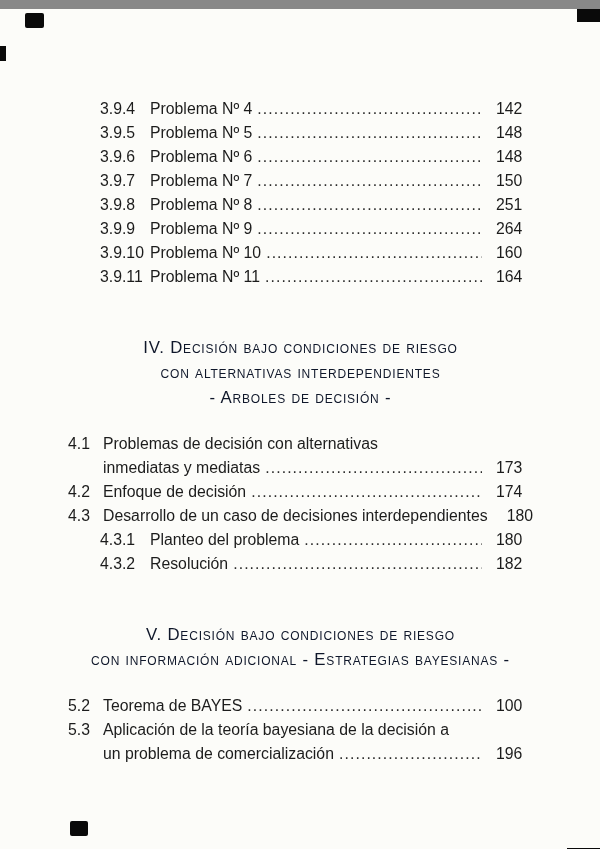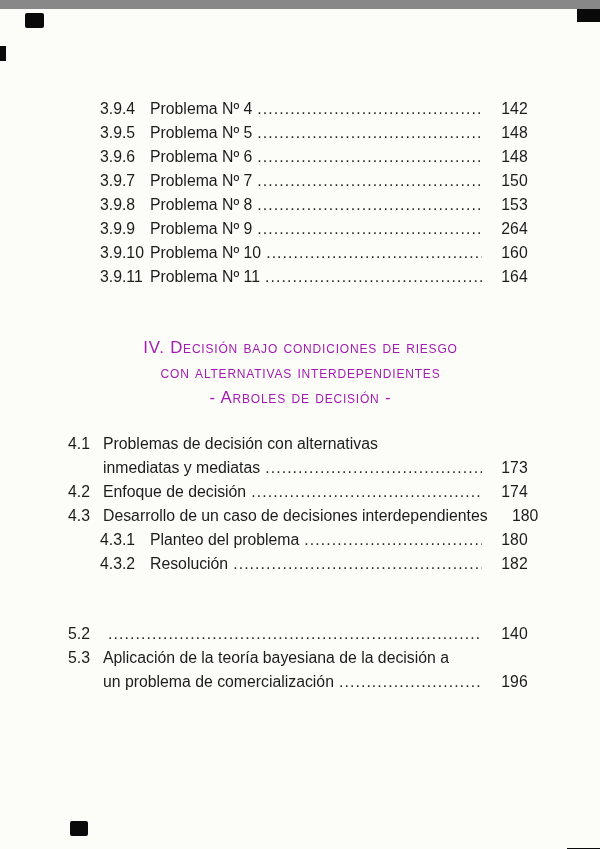--- a/index.html
+++ b/index.html
@@ -34,21 +34,21 @@
 
   .section + .section { margin-top: 46px; }
 
   .section-heading {
     text-align: center;
     font-variant: small-caps;
     font-size: 16.8px;
     letter-spacing: 0.8px;
     line-height: 25px;
     margin-bottom: 22px;
-    color: #a21caf;
+    color: #0f172a;
   }
 
   .row {
     display: flex;
     align-items: baseline;
     line-height: 24px;
     white-space: nowrap;
   }
 
   .num  { flex: none; }
@@ -64,21 +64,21 @@
     color: #2a2a2a;
   }
   .dots::after {
     content: "....................................................................................................................";
     letter-spacing: 1.1px;
   }
 
   .pageno {
     flex: none;
     width: 37px;
-    text-align: center;
+    text-align: left;
     margin-left: 12px;
   }
 </style>
 </head>
 <body>
 
 <div class="page">
 
   <div class="scan-mark mark-tl"></div>
   <div class="scan-mark mark-tr"></div>
@@ -111,21 +111,21 @@
           <div class="row level1">
     <span class="num">3.9.7</span>
     <span class="text">Problema Nº 7</span>
     <span class="dots"></span>
     <span class="pageno">150</span>
   </div>
           <div class="row level1">
     <span class="num">3.9.8</span>
     <span class="text">Problema Nº 8</span>
     <span class="dots"></span>
-    <span class="pageno">153</span>
+    <span class="pageno">251</span>
   </div>
           <div class="row level1">
     <span class="num">3.9.9</span>
     <span class="text">Problema Nº 9</span>
     <span class="dots"></span>
     <span class="pageno">264</span>
   </div>
           <div class="row level1">
     <span class="num">3.9.10</span>
     <span class="text">Problema Nº 10</span>
@@ -178,25 +178,30 @@
   </div>
           <div class="row level1">
     <span class="num">4.3.2</span>
     <span class="text">Resolución</span>
     <span class="dots"></span>
     <span class="pageno">182</span>
   </div>
         </div>
   </section>
       <section class="section">
+    <div class="section-heading">
+          <div class="heading-line">V. Decisión bajo condiciones de riesgo</div>
+          <div class="heading-line">con información adicional - Estrategias bayesianas -</div>
+        </div>
     <div class="section-entries">
           <div class="row level0">
     <span class="num">5.2</span>
-    <span class="dots"></span>
-    <span class="pageno">140</span>
+    <span class="text">Teorema de BAYES</span>
+    <span class="dots"></span>
+    <span class="pageno">100</span>
   </div>
           <div class="row level0">
     <span class="num">5.3</span>
     <span class="text">Aplicación de la teoría bayesiana de la decisión a</span>
 
   </div>
           <div class="row level0">
     <span class="num"></span>
     <span class="text">un problema de comercialización</span>
     <span class="dots"></span>

